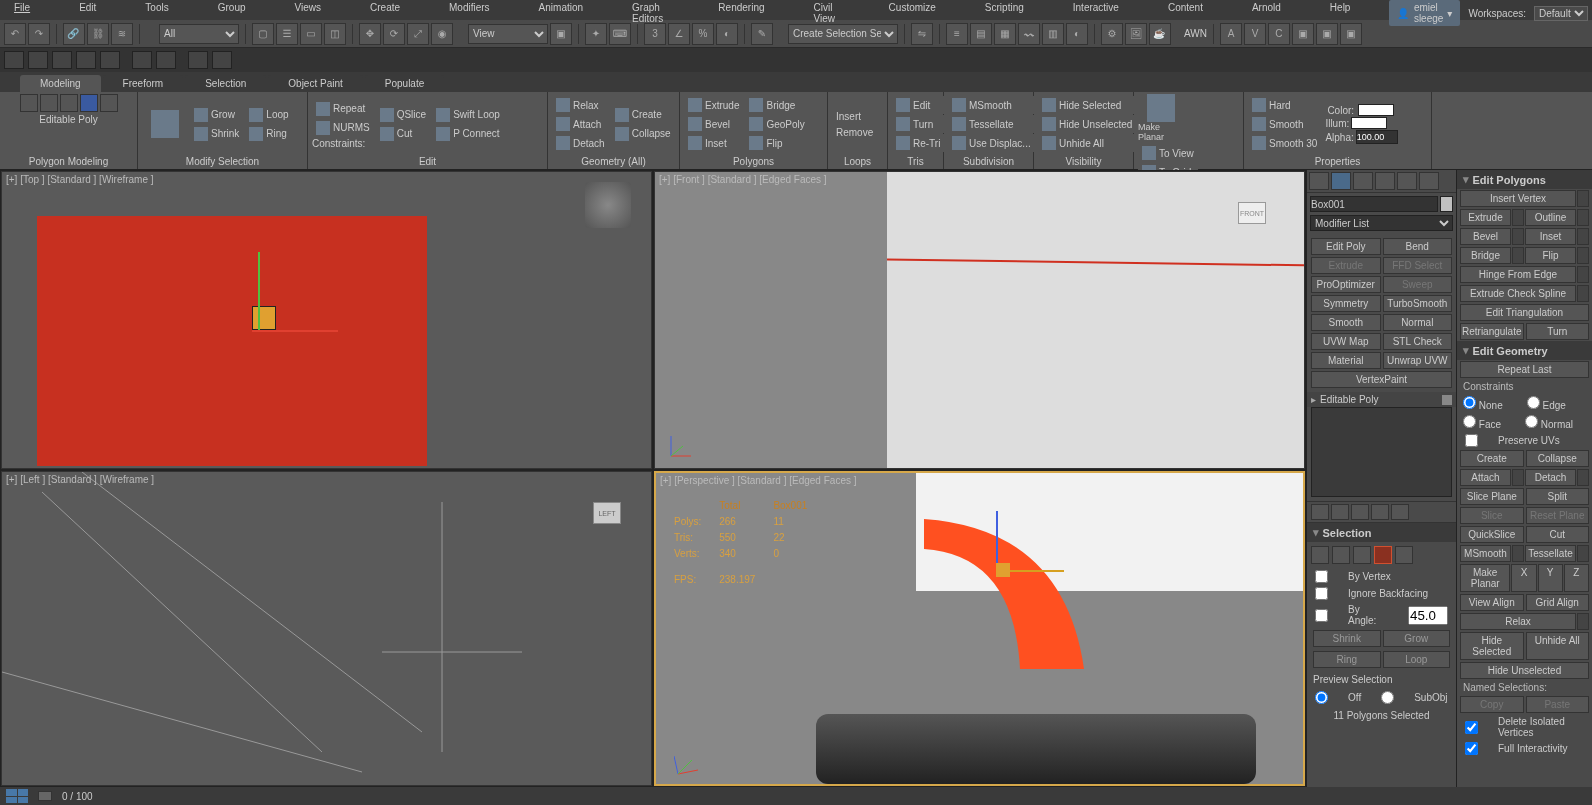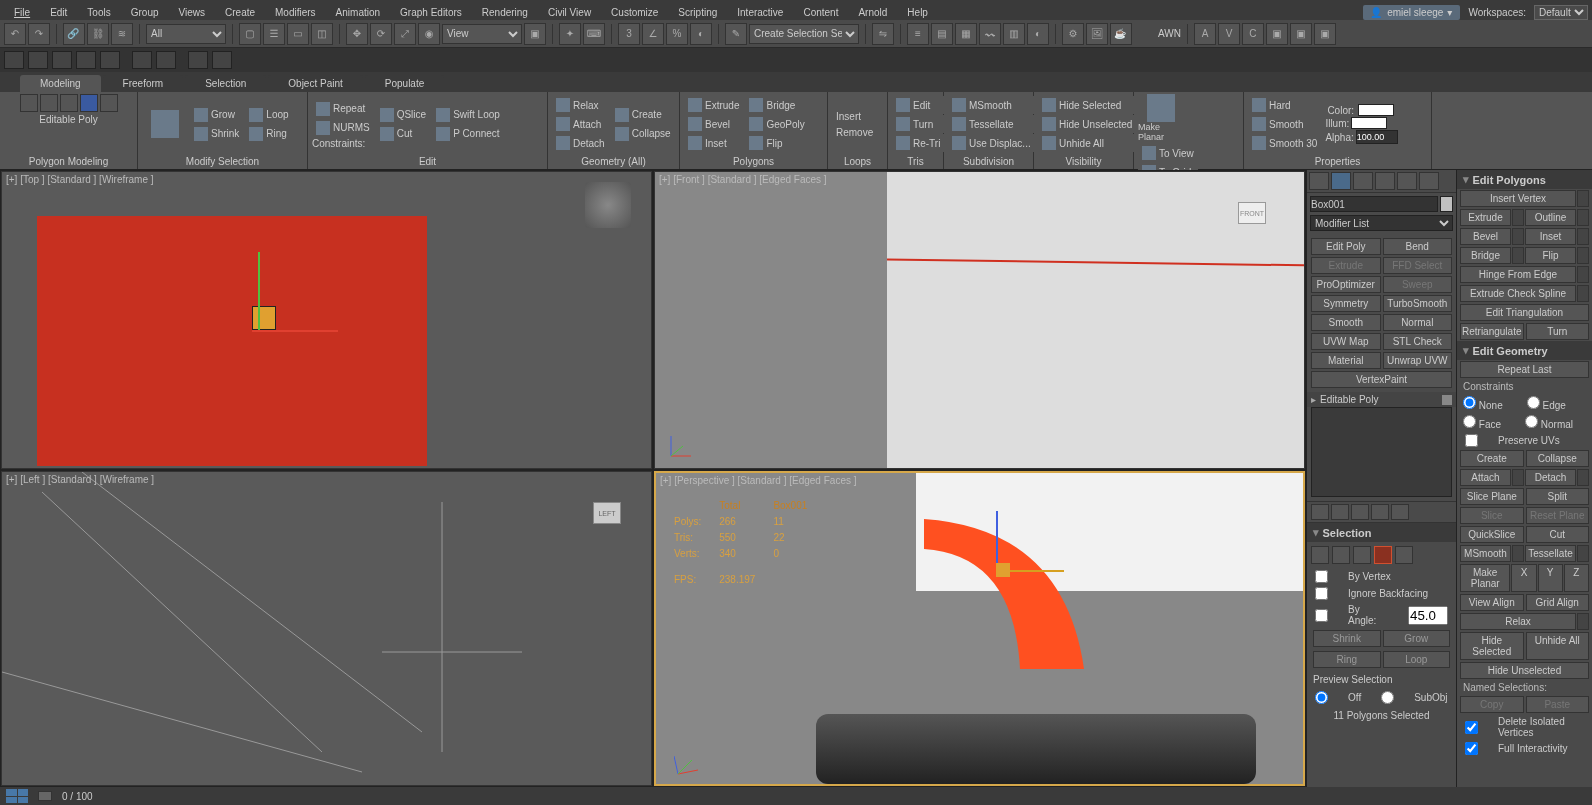--- a/index.html
+++ b/index.html
@@ -1,34 +1,34 @@
 <!DOCTYPE html>
 <html><head>
 <meta charset="utf-8">
 <style>
 * { margin: 0; padding: 0; box-sizing: border-box; font-family: 'Segoe UI', Tahoma, sans-serif; }
 body { background: #4a4a4a; color: #ccc; font-size: 10px; overflow: hidden; width: 1592px; height: 805px; }
 
 
-.menubar { background: #3a3a3a; height: 20px; display: flex; align-items: flex-end; padding: 0 4px; }
+.menubar { background: #3a3a3a; height: 20px; display: flex; align-items: flex-start; padding: 0 4px; gap: 29px; }
 .menubar .menu-item { padding: 2px 10px; color: #ccc; cursor: pointer; }
 .menubar .menu-item:first-child { text-decoration: underline; }
 .menubar .right { margin-left: auto; display: flex; align-items: center; gap: 8px; }
 .menubar .user-pill { background: #5a6a7a; padding: 2px 8px; border-radius: 2px; display: flex; align-items: center; gap: 4px; }
 .menubar .user-pill::before { content: "👤"; }
 .menubar .ws { color: #ccc; }
 .menubar select { background: #4a4a4a; color: #ccc; border: 1px solid #666; font-size: 10px; }
 
 
 .toolbar { background: #4a4a4a; height: 28px; border-bottom: 1px solid #2a2a2a; display: flex; align-items: center; padding: 2px 4px; gap: 2px; }
 .toolbar .sep { width: 1px; height: 20px; background: #333; margin: 0 4px; }
 .toolbar .btn { width: 22px; height: 22px; background: #555; border: 1px solid #333; display: flex; align-items: center; justify-content: center; color: #aaa; cursor: pointer; }
 .toolbar select, .toolbar input { background: #555; color: #ccc; border: 1px solid #333; height: 20px; font-size: 10px; }
-.toolbar .combo { width: 80px; }
-.toolbar .right-label { margin-left: 24px; color: #ccc; }
+.toolbar .combo { width: 80px; margin-left: 13px; }
+.toolbar .right-label { margin-left: 11px; color: #ccc; }
 
 
 .quickbar { background: #333; height: 24px; display: flex; align-items: center; padding: 2px 4px; gap: 4px; }
 .quickbar .btn { width: 20px; height: 18px; background: #444; border: 1px solid #222; cursor: pointer; }
 
 
 .ribbon-tabs { background: #3a3a3a; height: 20px; display: flex; align-items: flex-end; padding-left: 20px; gap: 2px; }
 .ribbon-tab { padding: 3px 20px; background: #3a3a3a; color: #ccc; border-top-left-radius: 3px; border-top-right-radius: 3px; cursor: pointer; }
 .ribbon-tab.active { background: #555; }
 

